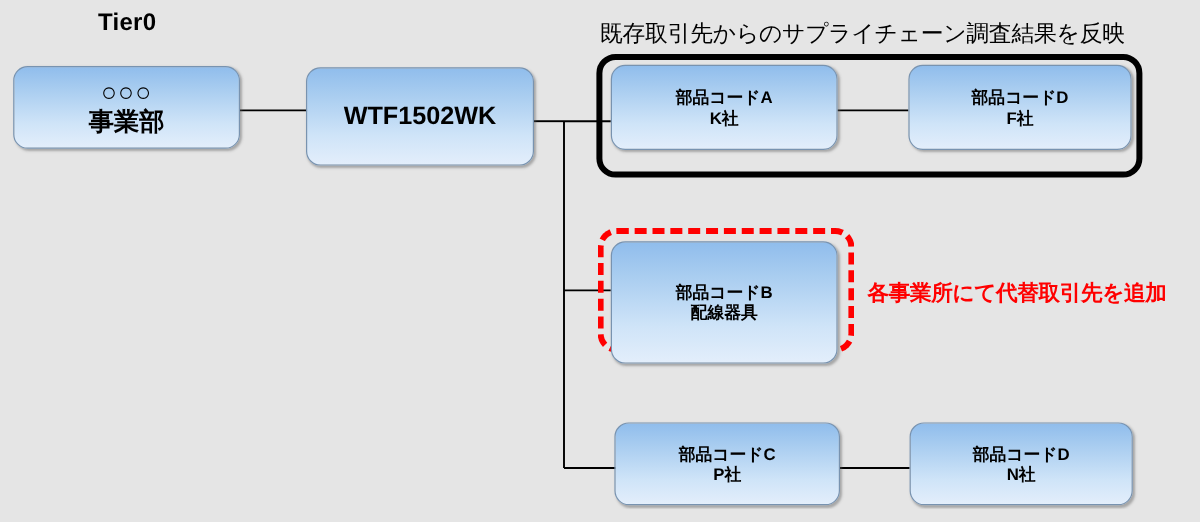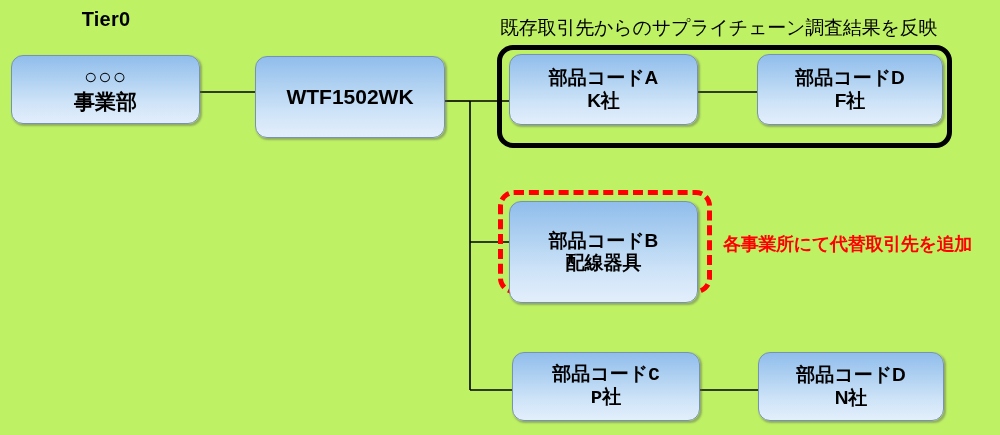--- a/index.html
+++ b/index.html
@@ -8,21 +8,21 @@
     padding: 0;
     background: #ffffff;
   }
   body {
     font-family: "Liberation Sans", "DejaVu Sans", sans-serif;
   }
   #canvas {
     position: relative;
     width: 1000px;
     height: 435px;
-    background: #bef264;
+    background: #e5e5e5;
     overflow: hidden;
   }
 
   
   #connectors {
     position: absolute;
     left: 0;
     top: 0;
     width: 1000px;
     height: 435px;
@@ -80,21 +80,21 @@
   .node .line2 {
     display: block;
     white-space: nowrap;
   }
 
   
   .node.big {
     font-size: 21px;
   }
   .node.mid {
-    font-size: 19px;
+    font-size: 14px;
   }
 
   
   .node .circles {
     font-size: 22px;
     letter-spacing: 1px;
   }
 
   
   .group-box-solid {
@@ -164,21 +164,21 @@
   <div class="node mid" style="left:757px; top:54px; width:186px; height:71px;">
     <span class="line1">部品コードD</span>
     <span class="line2">F社</span>
   </div>
 
   <div class="node mid" style="left:509px; top:201px; width:189px; height:102px;">
     <span class="line1">部品コードB</span>
     <span class="line2">配線器具</span>
   </div>
 
-  <div class="node mid" style="left:512px; top:352px; width:188px; height:69px;font-family:Liberation Mono, monospace;">
+  <div class="node mid" style="left:512px; top:352px; width:188px; height:69px;">
     <span class="line1">部品コードC</span>
     <span class="line2">P社</span>
   </div>
 
   <div class="node mid" style="left:758px; top:352px; width:186px; height:69px;">
     <span class="line1">部品コードD</span>
     <span class="line2">N社</span>
   </div>
 
 </div>

